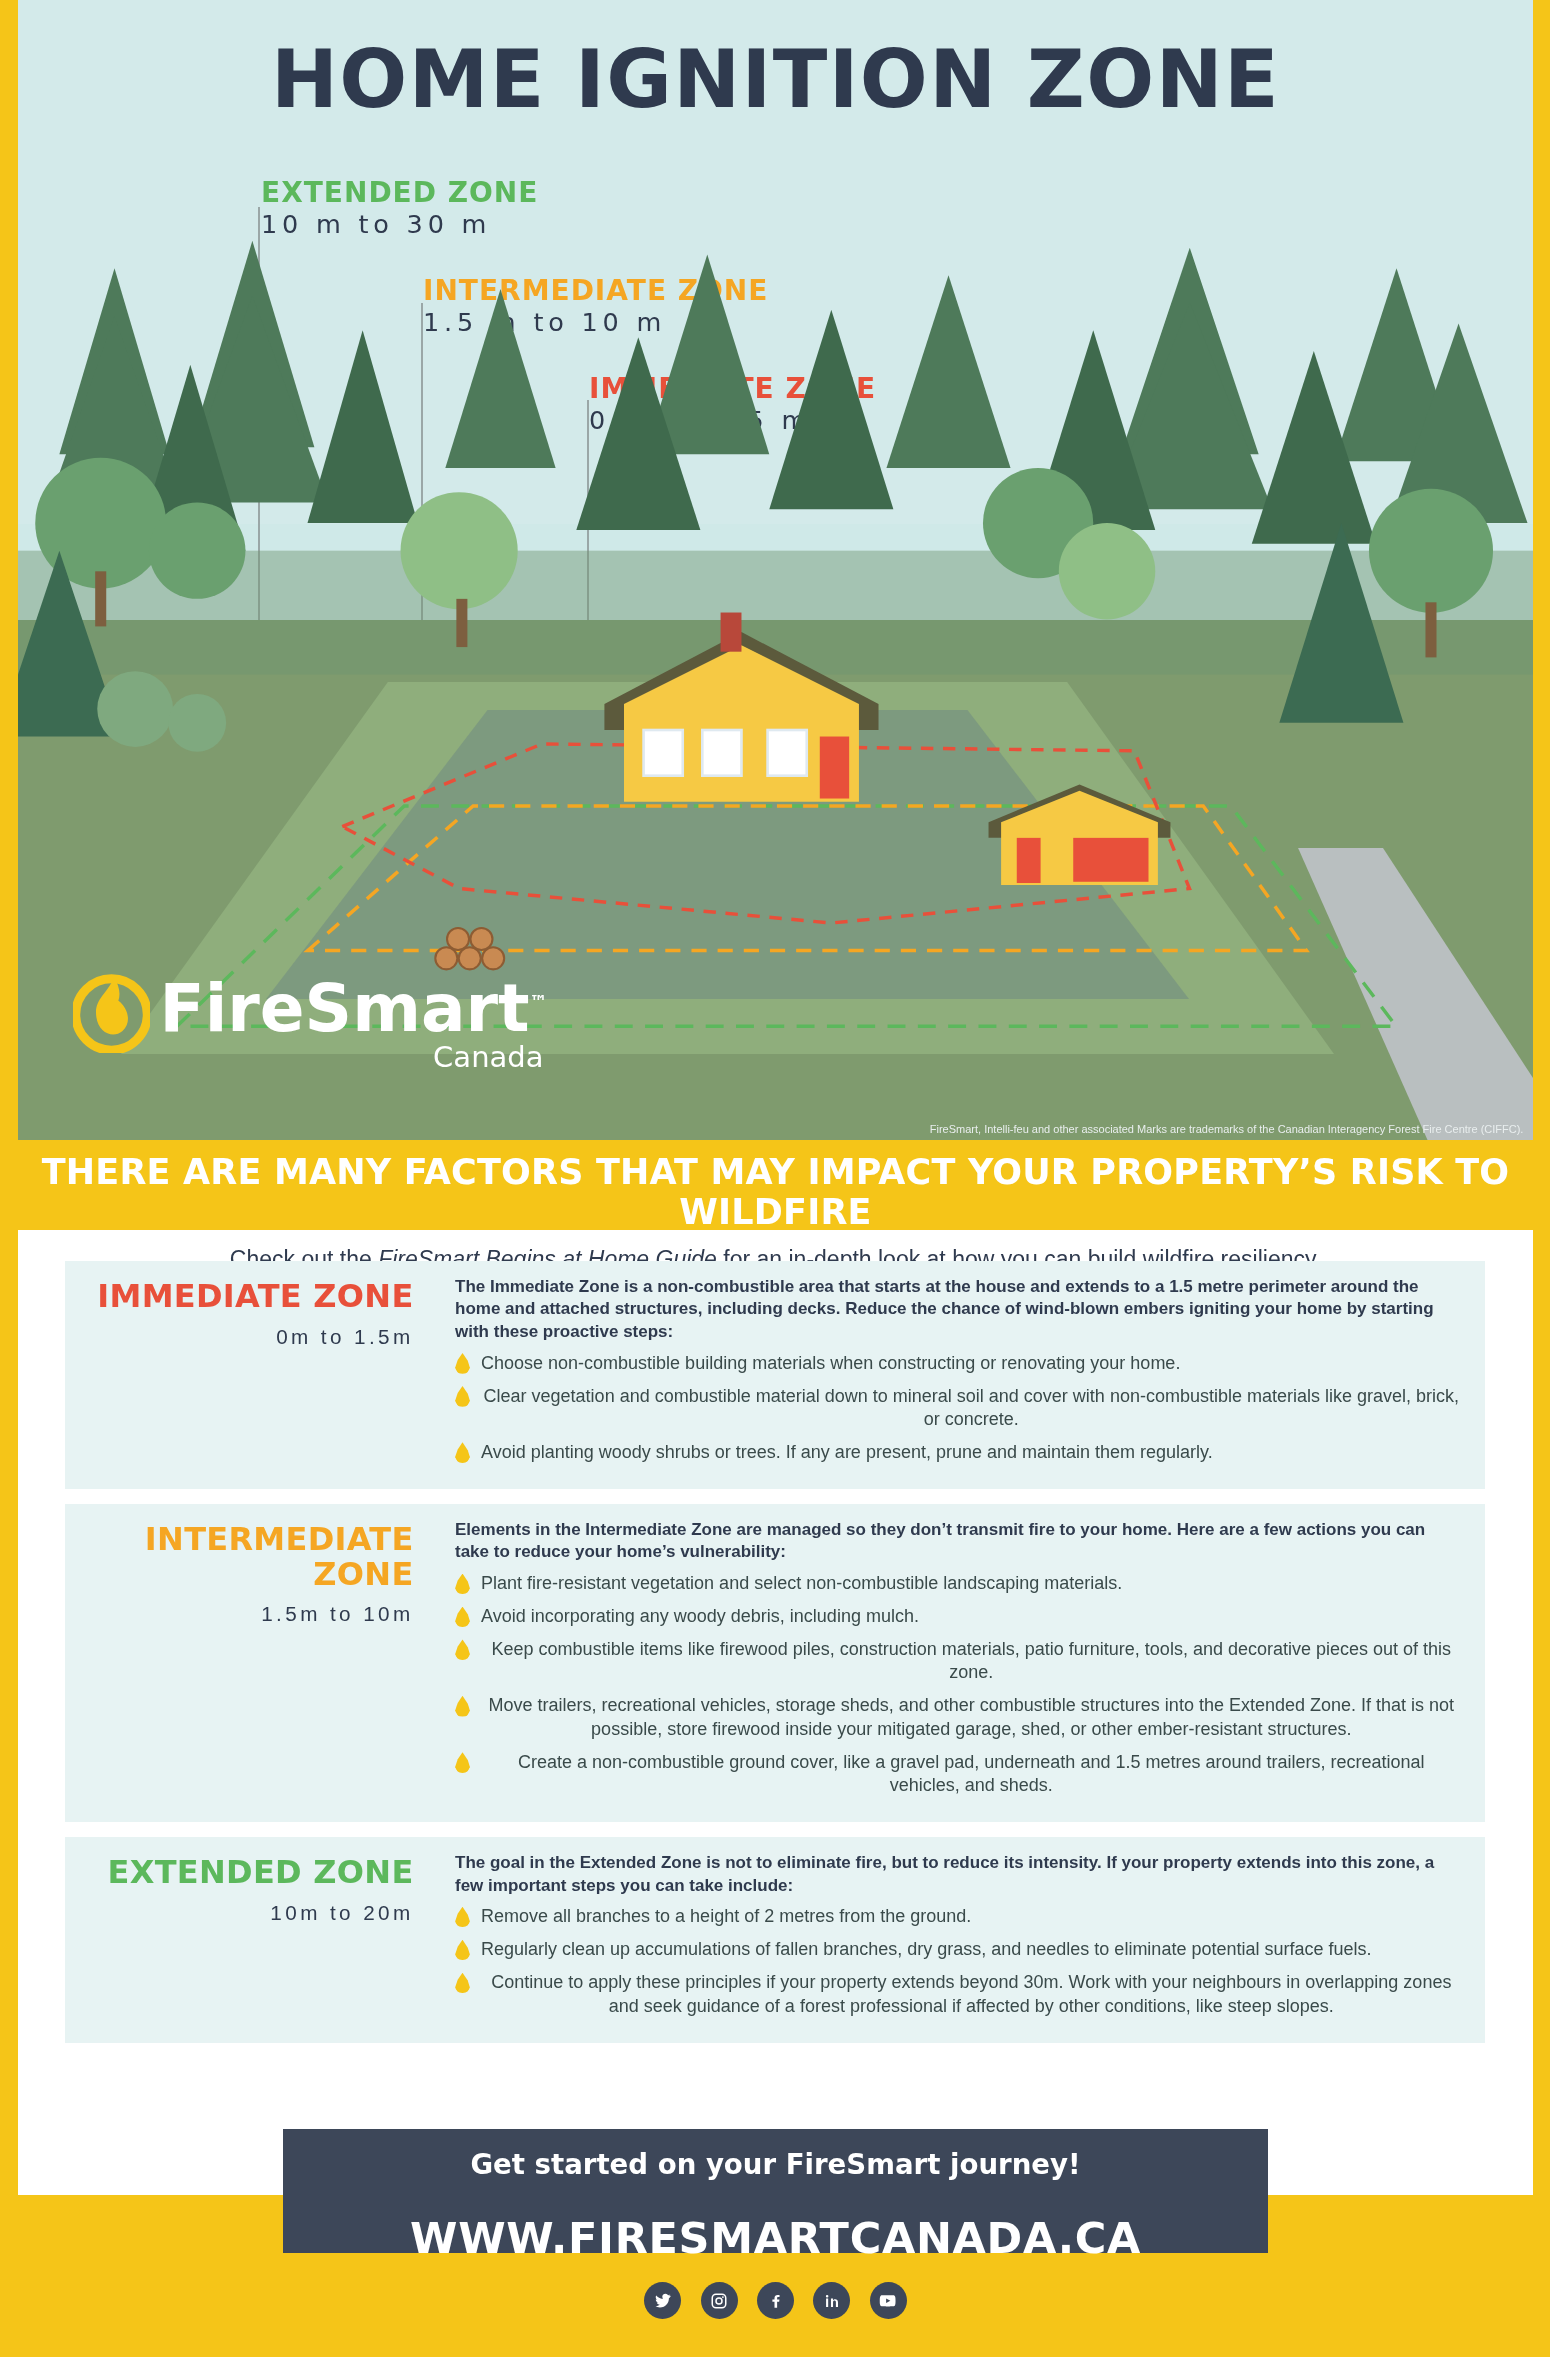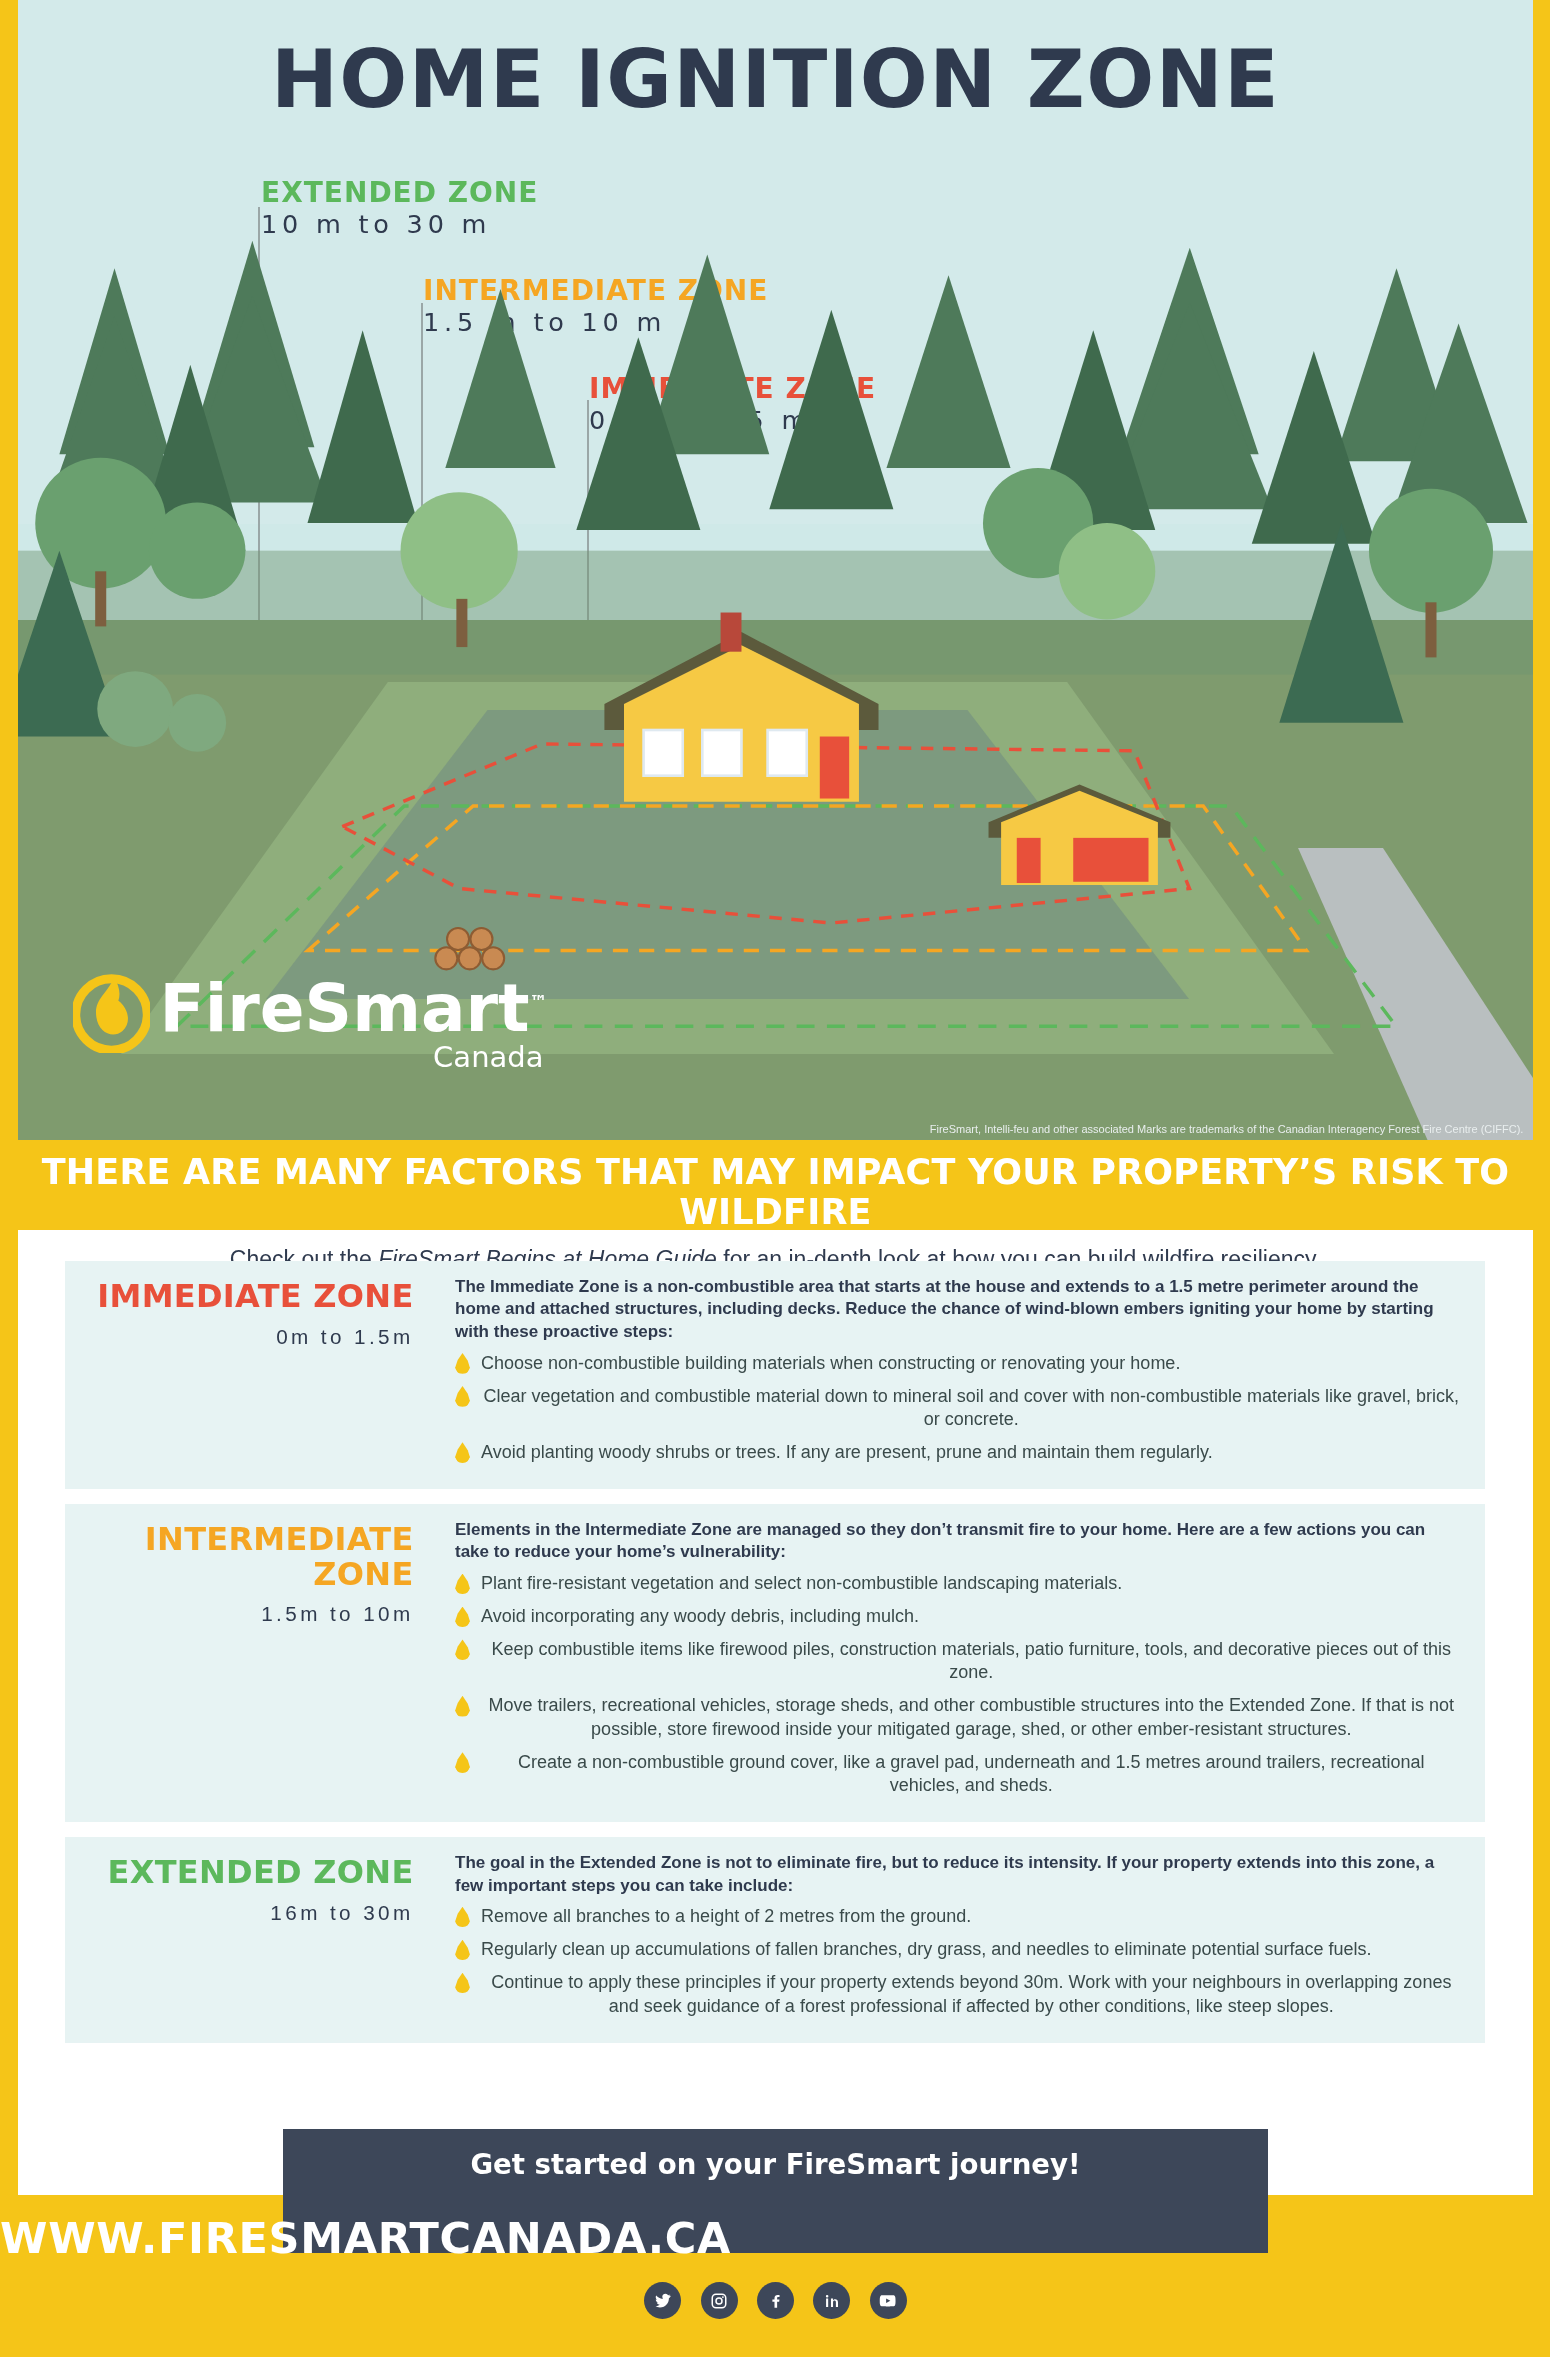--- a/index.html
+++ b/index.html
@@ -211,21 +211,21 @@
   .footer-dark-text {
     font-family: "DejaVu Sans", sans-serif;
     font-size: 27.6px; font-weight: 700; color: #ffffff;
   }
   .footer-yellow {
     position: absolute; left: 0; top: 2195px; width: 1551px; height: 183px;
     background: #f5c518;
   }
   .footer-url {
     position: absolute; left: 0; top: 2213px; width: 1551px;
-    text-align: left;
+    text-align: center;
     font-family: "DejaVu Sans", sans-serif;
     font-size: 43px; font-weight: 800; color: #ffffff; letter-spacing: 0.7px;
   }
   .socials {
     position: absolute; left: 0; top: 2282px; width: 1551px;
     display: flex; justify-content: center; gap: 19.3px;
   }
   .social {
     width: 37px; height: 37px; border-radius: 50%;
     background: #3d4759; color: #ffffff;
@@ -432,21 +432,21 @@
               <span class="bullet-flame"></span>
               <span>Create a non-combustible ground cover, like a gravel pad, underneath and 1.5 metres around trailers, recreational vehicles, and sheds.</span>
             </li>
         </ul>
       </div>
     </div>
 
     <div class="section">
       <div class="sec-left">
         <div class="sec-title t-ext">EXTENDED ZONE</div>
-        <div class="sec-range">16m to 30m</div>
+        <div class="sec-range">10m to 20m</div>
       </div>
       <div class="sec-right">
         <div class="sec-intro">The goal in the Extended Zone is not to eliminate fire, but to reduce its intensity. If your property extends into this zone, a few important steps you can take include:</div>
         <ul class="bullets">
           <li>
               <span class="bullet-flame"></span>
               <span>Remove all branches to a height of 2 metres from the ground.</span>
             </li>
           <li>
               <span class="bullet-flame"></span>

